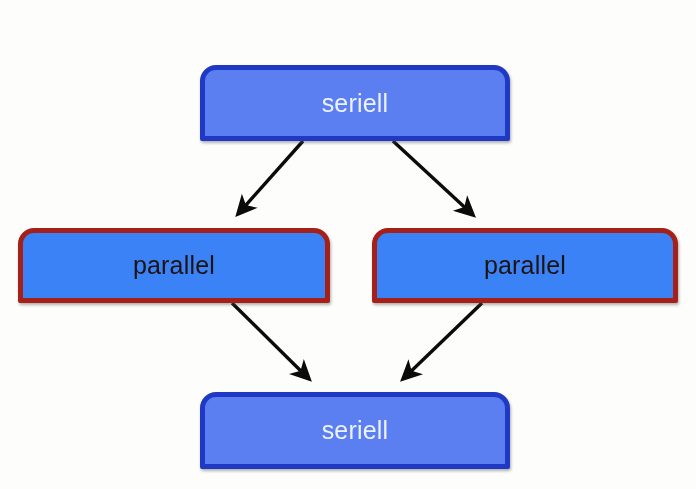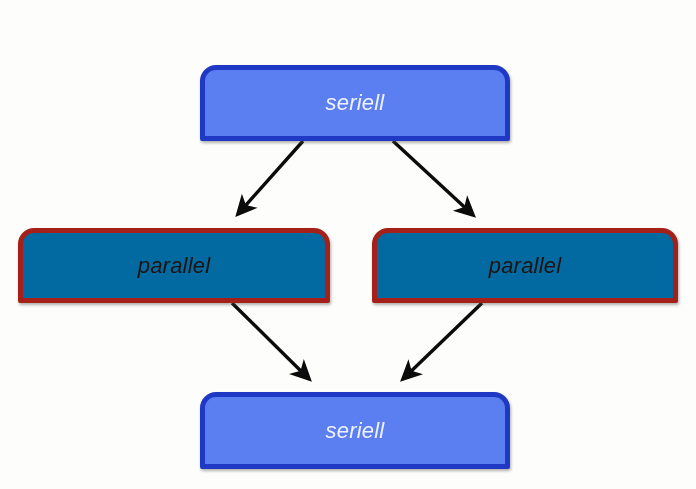--- a/index.html
+++ b/index.html
@@ -34,36 +34,35 @@
     align-items: center;
     justify-content: center;
     border-style: solid;
     border-top-left-radius: 16px;
     border-top-right-radius: 16px;
     border-bottom-left-radius: 2px;
     border-bottom-right-radius: 2px;
     filter: drop-shadow(1px 2px 1.5px rgba(80,80,80,0.45));
   }
   .node-label {
-    font-size: 22px;
+    font-size: 25px;
     letter-spacing: 0.2px;
     line-height: 1;
     white-space: nowrap;
-    font-style: italic;
   }
   .node.seriell {
     background: #5b7ef0;
     border-color: #1f39c4;
     border-width: 5px;
   }
   .node.seriell .node-label {
     color: #edf2fe;
   }
   .node.parallel {
-    background: #0369a1;
+    background: #3b82f6;
     border-color: #a52019;
     border-width: 5px;
   }
   .node.parallel .node-label {
     color: #1d1310;
   }
   #node-seriell-top   { left: 200px; top: 65px;  width: 310px; height: 76px; }
   #node-parallel-left { left: 18px;  top: 228px; width: 312px; height: 75px; }
   #node-parallel-right{ left: 372px; top: 228px; width: 306px; height: 75px; }
   #node-seriell-bottom{ left: 200px; top: 392px; width: 310px; height: 77px; }

